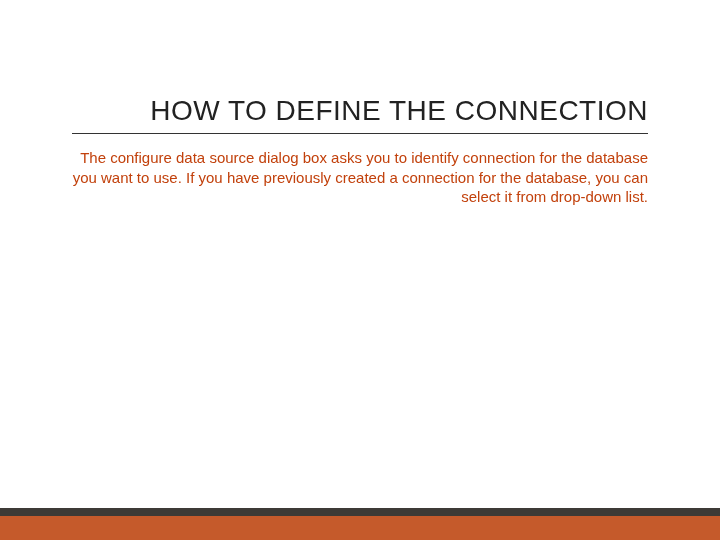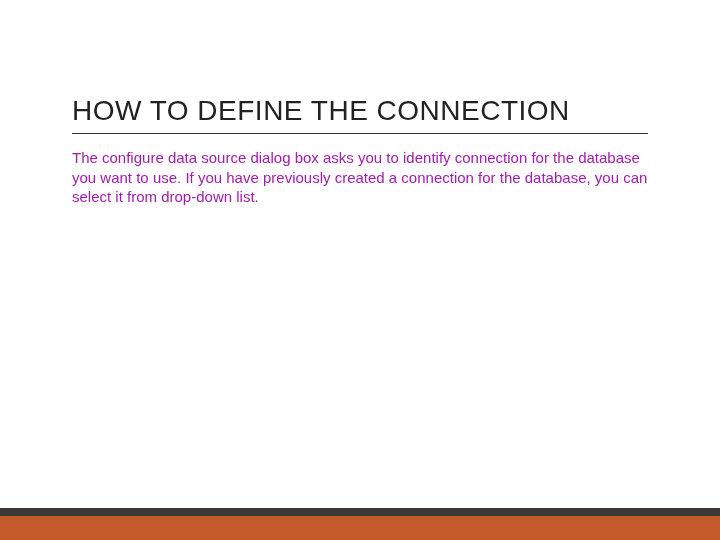--- a/index.html
+++ b/index.html
@@ -1,15 +1,15 @@
 <!DOCTYPE html>
 <html><head>
   <meta charset="utf-8">
   <style>
-    * { margin: 0; padding: 0; box-sizing: border-box; }
+    * { margin: 0; padding: 0; box-sizing: border-box; text-align: right; }
     body {
       width: 720px;
       height: 540px;
       background: #ffffff;
       font-family: "Segoe UI", Arial, sans-serif;
       position: relative;
       overflow: hidden;
     }
     .content {
       padding: 95px 72px 0 72px;
@@ -20,21 +20,21 @@
       color: #222222;
       letter-spacing: 0.5px;
       padding-bottom: 6px;
       border-bottom: 1px solid #333333;
       margin-bottom: 14px;
       font-family: "Segoe UI Light", "Segoe UI", Arial, sans-serif;
     }
     .paragraph {
       font-size: 15px;
       line-height: 1.3;
-      color: #a21caf;
+      color: #c2410c;
       margin-bottom: 14px;
       font-family: "Segoe UI", Arial, sans-serif;
     }
     .footer-bar {
       position: absolute;
       bottom: 0;
       left: 0;
       width: 100%;
       height: 32px;
     }

